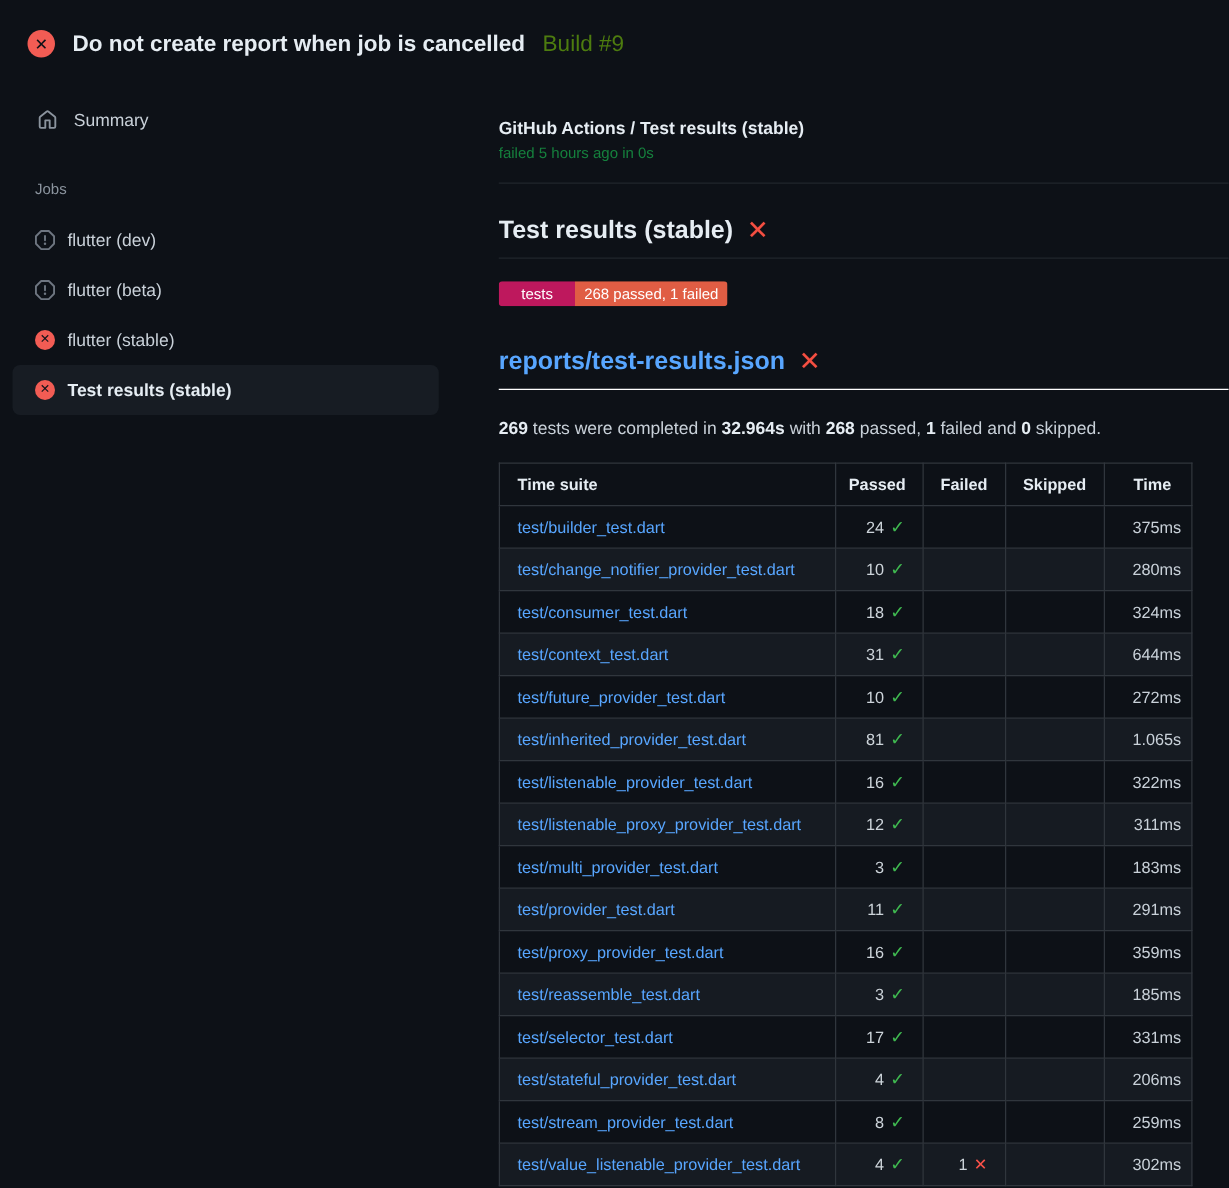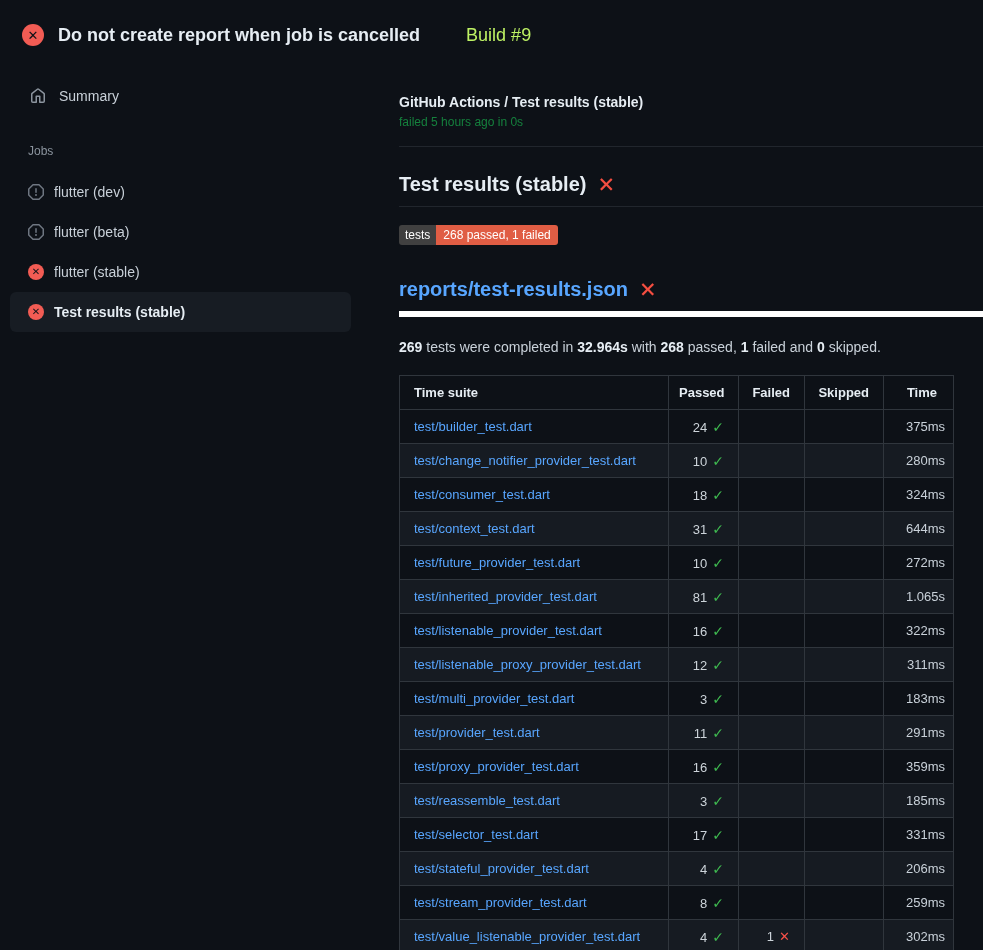--- a/index.html
+++ b/index.html
@@ -13,21 +13,21 @@
 
   
   .topbar { display: flex; align-items: center; gap: 14px; padding: 14px 0 0 22px; height: 56px; }
   .status-circle {
     width: 22px; height: 22px; border-radius: 50%;
     background: #f25c54; color: #0d1117;
     display: flex; align-items: center; justify-content: center;
     font-weight: 700; font-size: 13px; line-height: 1; flex: none;
   }
   .topbar .title { font-size: 18px; font-weight: 700; color: #e6edf3; }
-  .topbar .build { font-size: 18px; font-weight: 400; color: #bef264; margin-left: 32px; }
+  .topbar .build { font-size: 18px; font-weight: 400; color: #4d7c0f; }
 
   
   .layout { display: flex; align-items: flex-start; }
 
   
   .sidebar { width: 399px; flex: none; padding-top: 28px; }
   .summary-row {
     display: flex; align-items: center; gap: 13px;
     margin-left: 30px; height: 24px; cursor: pointer;
   }
@@ -59,25 +59,25 @@
 
   .check-heading {
     margin-top: 26px; padding-bottom: 10px; border-bottom: 1px solid #21262d;
     font-size: 20px; font-weight: 700; color: #e6edf3;
     display: flex; align-items: center; gap: 11px;
   }
   .x-mark { color: #f54f42; font-weight: 700; font-size: 21px; line-height: 1; text-shadow: 0 0 1px #5a1e1b; }
 
   .badge { display: inline-flex; margin-top: 18px; border-radius: 3px; overflow: hidden;
            font-size: 12px; line-height: 20px; height: 20px; cursor: pointer; }
-  .badge .k { background: #404040; color: #ffffff; padding: 0 6px; }
+  .badge .k { background: #be185d; color: #ffffff; padding: 0 18px; }
   .badge .v { background: #e05d44; color: #ffffff; padding: 0 7px; }
 
   .report-heading {
-    margin-top: 33px; padding-bottom: 10px; border-bottom: 6px solid #ffffff;
+    margin-top: 33px; padding-bottom: 10px; border-bottom: 1px solid #ffffff;
     font-size: 20px; font-weight: 700;
     display: flex; align-items: center; gap: 11px;
   }
   .report-heading a { color: #58a6ff; text-decoration: none; }
 
   .summary-line { margin-top: 22px; font-size: 14px; color: #c9d1d9; }
   .summary-line .b { font-weight: 700; color: #e6edf3; }
 
   
   table.results {

